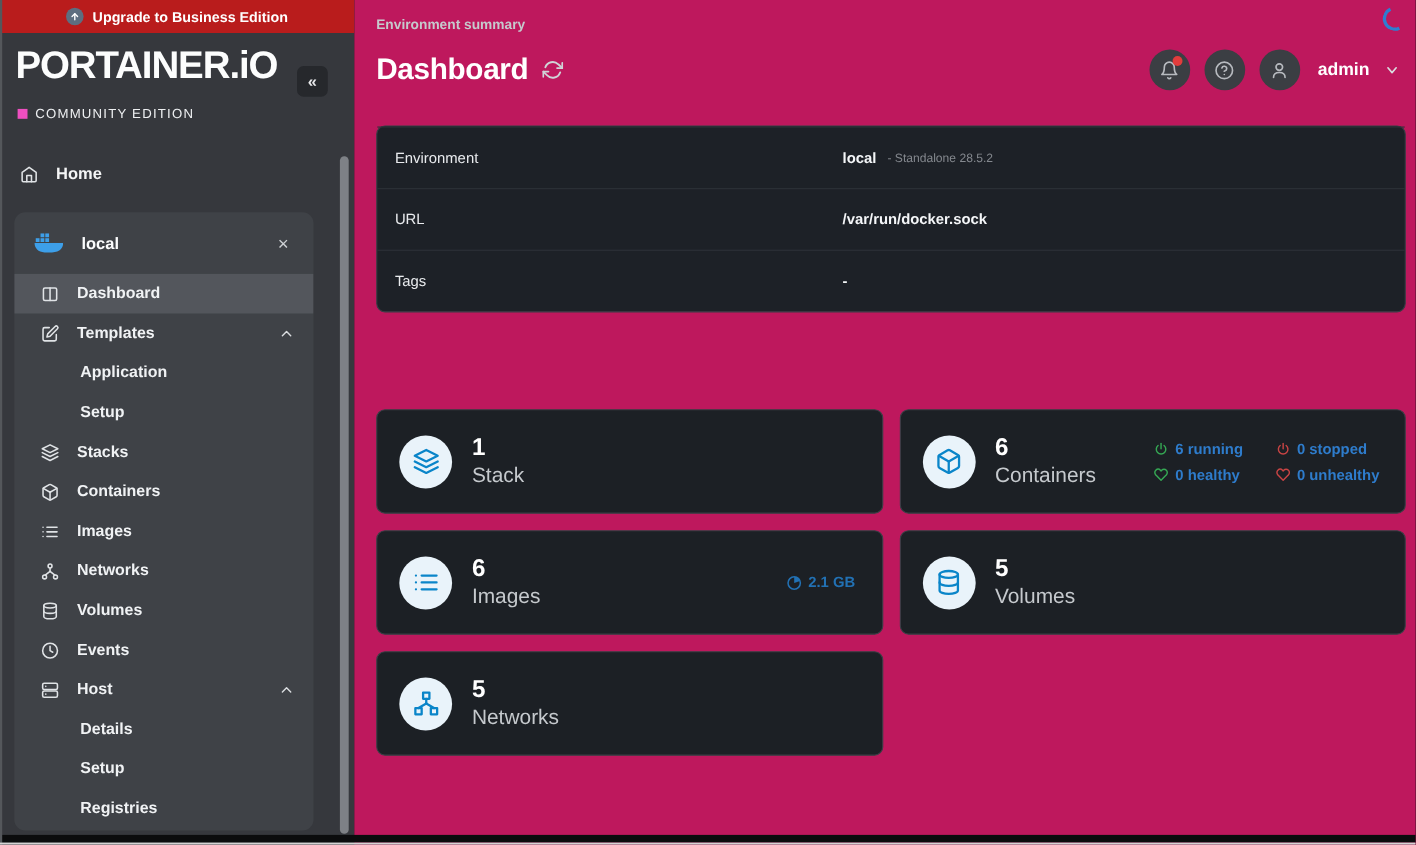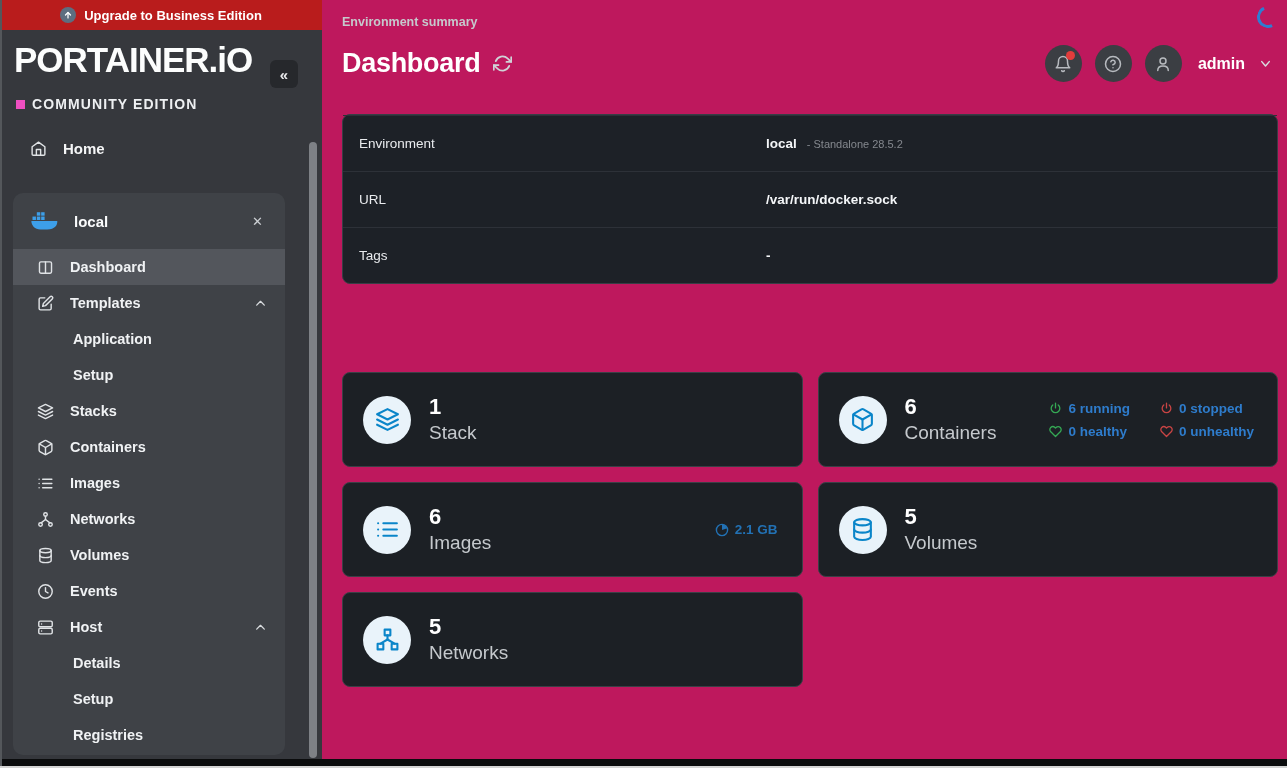--- a/index.html
+++ b/index.html
@@ -26,25 +26,25 @@
   }
   .upgrade-ic { width:16px; height:16px; border-radius:50%; background:#5d6e80; display:flex; align-items:center; justify-content:center; }
   .logo { position:absolute; top:40px; left:14px; font-size:35px; font-weight:800; letter-spacing:-1px; color:#fcfdfd; white-space:nowrap; }
   .collapse-btn {
     position:absolute; top:60px; right:24px; width:28px; height:28px; border-radius:6px;
     background:#26282c; color:#e9eaec; font-size:15px; font-weight:700;
     display:flex; align-items:center; justify-content:center; cursor:pointer;
   }
   .community { position:absolute; top:96px; left:16px; display:flex; align-items:center; gap:7px; }
   .community-sq { width:9px; height:9px; background:#ee4fc0; }
-  .community-lb { font-size:14px; font-weight:700; letter-spacing:1.1px; color:#eef0f2; }
+  .community-lb { font-size:12px; font-weight:400; letter-spacing:1.1px; color:#eef0f2; }
 
   .home-row {
     position:absolute; top:140px; left:0; right:0; height:36px;
-    display:flex; padding-left:30px; gap:16px; cursor:pointer;
+    display:flex; align-items:center; padding-left:18px; gap:16px; cursor:pointer;
   }
   .home-row .lb { font-size:15px; font-weight:600; color:#f4f5f6; }
 
   .env-box { position:absolute; top:193px; left:13px; width:272px; bottom:13px; background:#3f4247; border-radius:10px; overflow:hidden; }
   .env-header { height:56px; display:flex; align-items:center; padding:0 18px; gap:16px; }
   .env-name { font-size:15px; font-weight:700; color:#fbfcfd; flex:1; }
   .env-close { color:#cdd0d4; font-size:13px; cursor:pointer; padding:2px 4px; }
 
   .mi { height:36px; display:flex; align-items:center; padding:0 18px 0 24px; gap:16px; cursor:pointer; }
   .mi.active { background:#53565c; }

